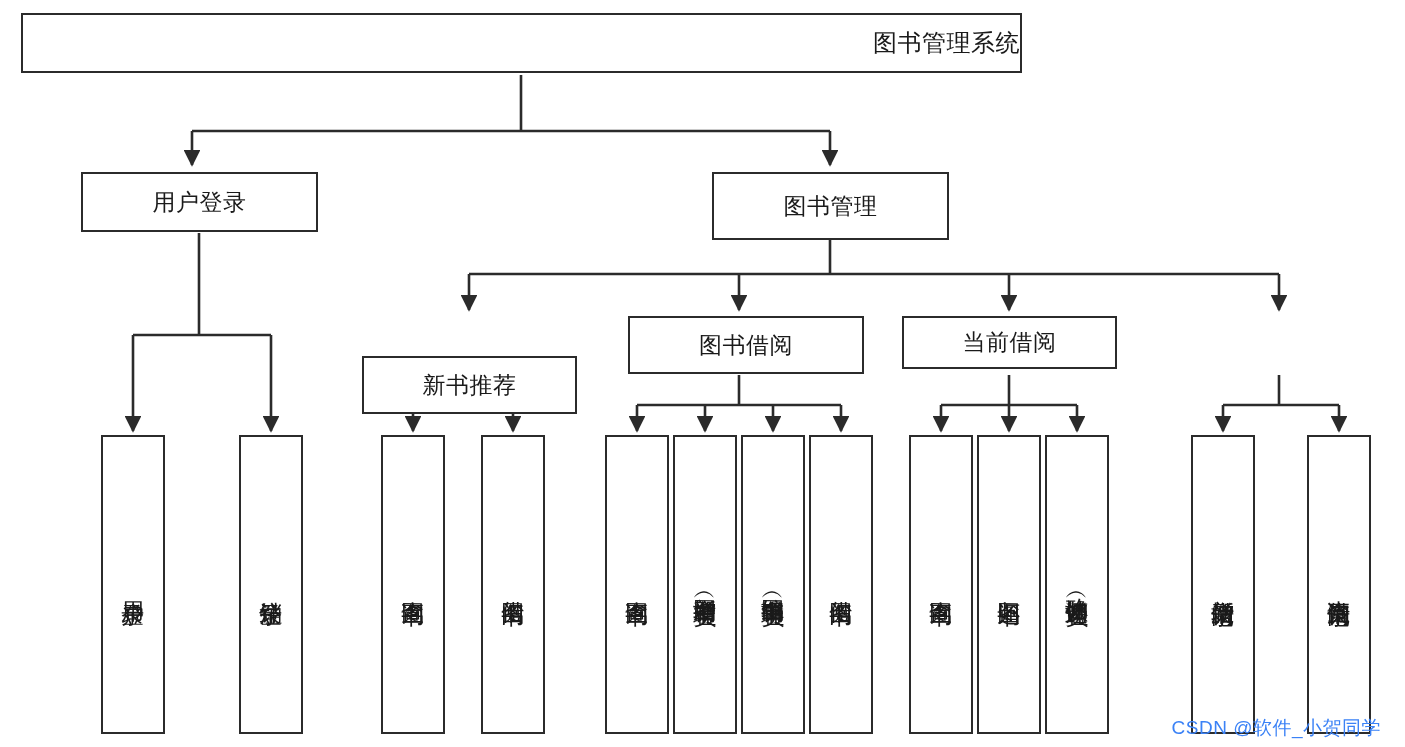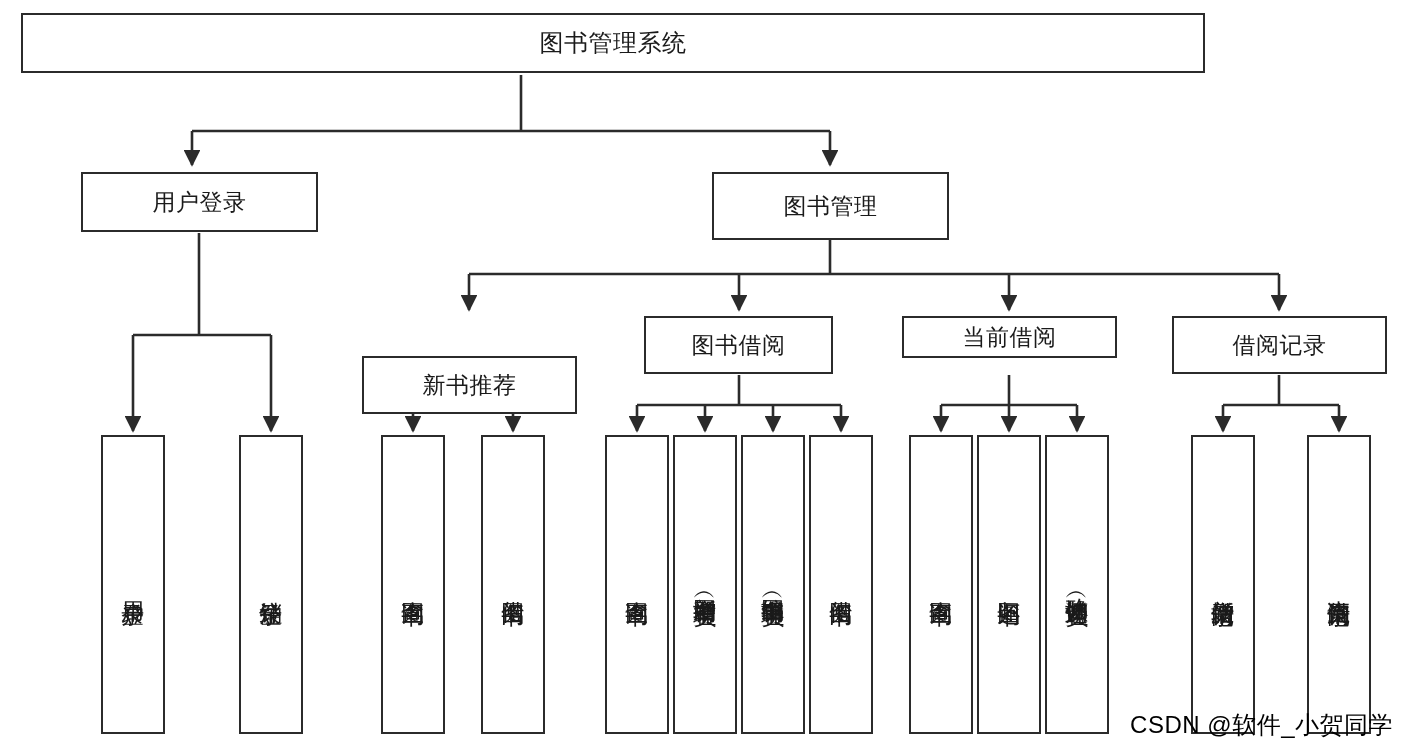--- a/index.html
+++ b/index.html
@@ -58,24 +58,24 @@
     writing-mode: vertical-rl;
     text-orientation: upright;
     font-size: 23px;
     line-height: 1.16;
     letter-spacing: 1px;
     white-space: normal;
     max-height: 100%;
   }
   .watermark {
     position: absolute;
-    right: 12px;
+    right: 24px;
     bottom: 6px;
-    font-size: 24px;
-    color: #000000;
+    font-size: 19px;
+    color: #3b82f6;
     z-index: 5;
     white-space: nowrap;
     letter-spacing: 0.5px;
   }
 </style>
 </head>
 <body>
 
 <div id="diagram-canvas">
 
@@ -122,42 +122,39 @@
       <path d="M 1009 405 L 1009 431" marker-end="url(#arrow)"></path>
       <path d="M 1077 405 L 1077 431" marker-end="url(#arrow)"></path>
 
       <path d="M 1279 375 L 1279 405"></path>
       <path d="M 1223 405 L 1339 405"></path>
       <path d="M 1223 405 L 1223 431" marker-end="url(#arrow)"></path>
       <path d="M 1339 405 L 1339 431" marker-end="url(#arrow)"></path>
     </g>
   </svg>
 
-  <div class="node root horizontal" style="left:21px; top:13px; width:1184px; height:60px;">
+  <div class="node root horizontal" style="left:21px; top:13px; width:1001px; height:60px;justify-content:flex-end;">
     <span class="node-label">图书管理系统</span>
   </div>
 
   <div class="node horizontal" style="left:81px; top:172px; width:237px; height:60px;">
     <span class="node-label">用户登录</span>
   </div>
   <div class="node horizontal" style="left:712px; top:172px; width:237px; height:68px;">
     <span class="node-label">图书管理</span>
   </div>
 
   <div class="node horizontal" style="left:362px; top:316px; width:215px; height:58px;margin-top:40px;">
     <span class="node-label">新书推荐</span>
   </div>
-  <div class="node horizontal" style="left:644px; top:316px; width:189px; height:58px;">
+  <div class="node horizontal" style="left:628px; top:316px; width:236px; height:58px;">
     <span class="node-label">图书借阅</span>
   </div>
-  <div class="node horizontal" style="left:902px; top:316px; width:215px; height:42px;">
+  <div class="node horizontal" style="left:902px; top:316px; width:215px; height:53px;">
     <span class="node-label">当前借阅</span>
-  </div>
-  <div class="node horizontal" style="left:1172px; top:316px; width:215px; height:58px;">
-    <span class="node-label">借阅记录</span>
   </div>
 
   <div class="node vertical" style="left:101px; top:435px; width:64px; height:299px;">
     <span class="node-label">用户登录</span>
   </div>
   <div class="node vertical" style="left:239px; top:435px; width:64px; height:299px;">
     <span class="node-label">注销登录</span>
   </div>
 
   <div class="node vertical" style="left:381px; top:435px; width:64px; height:299px;">

